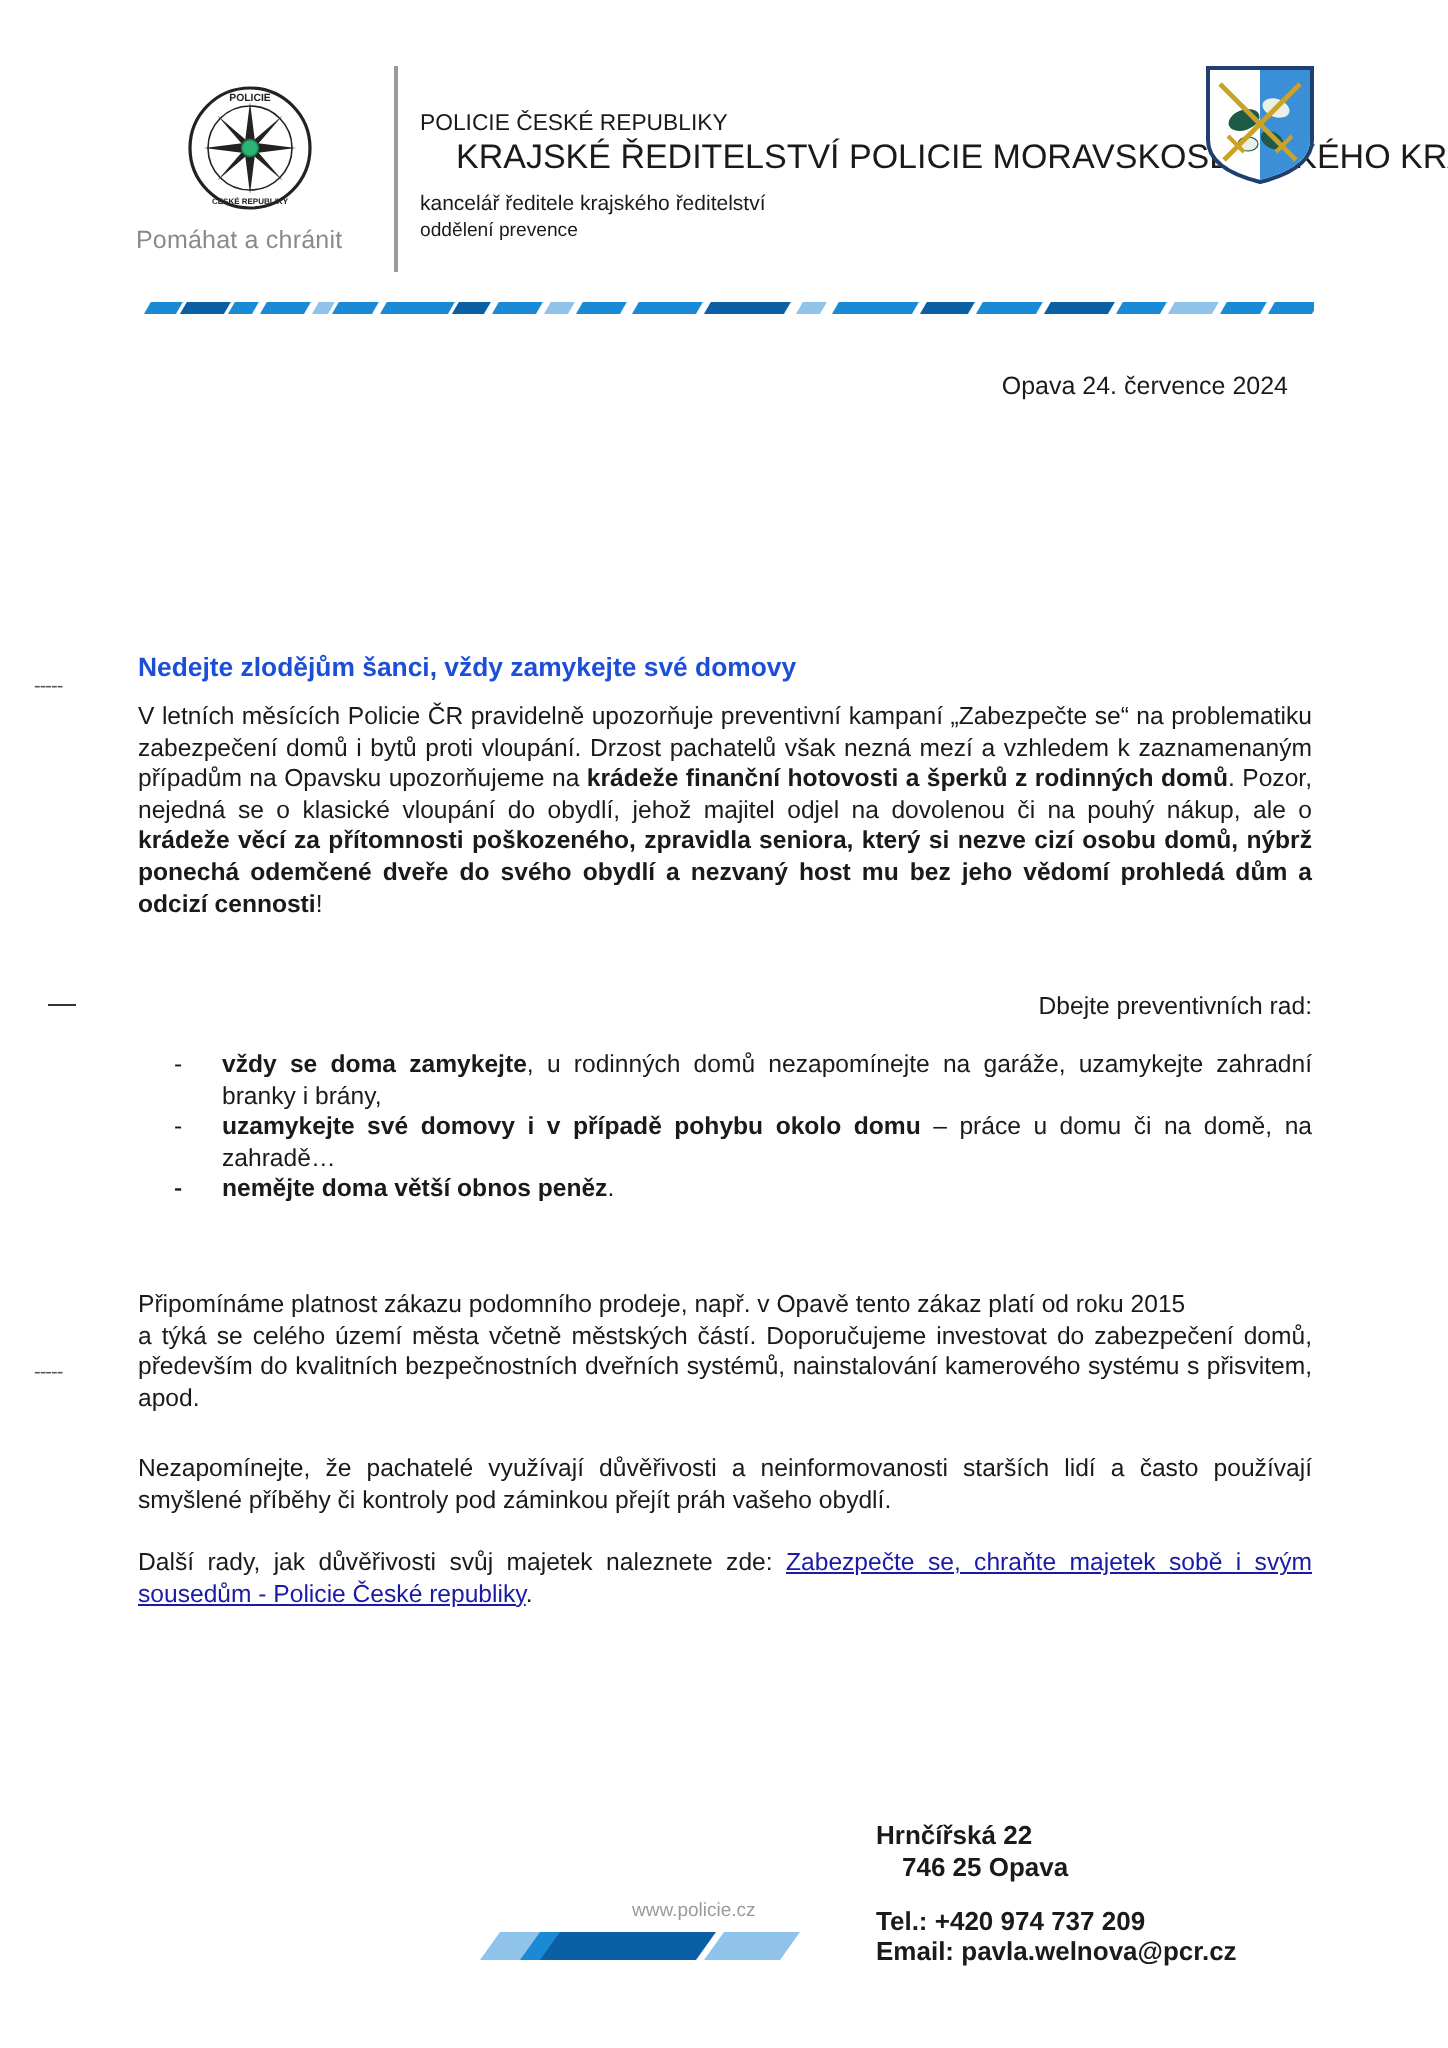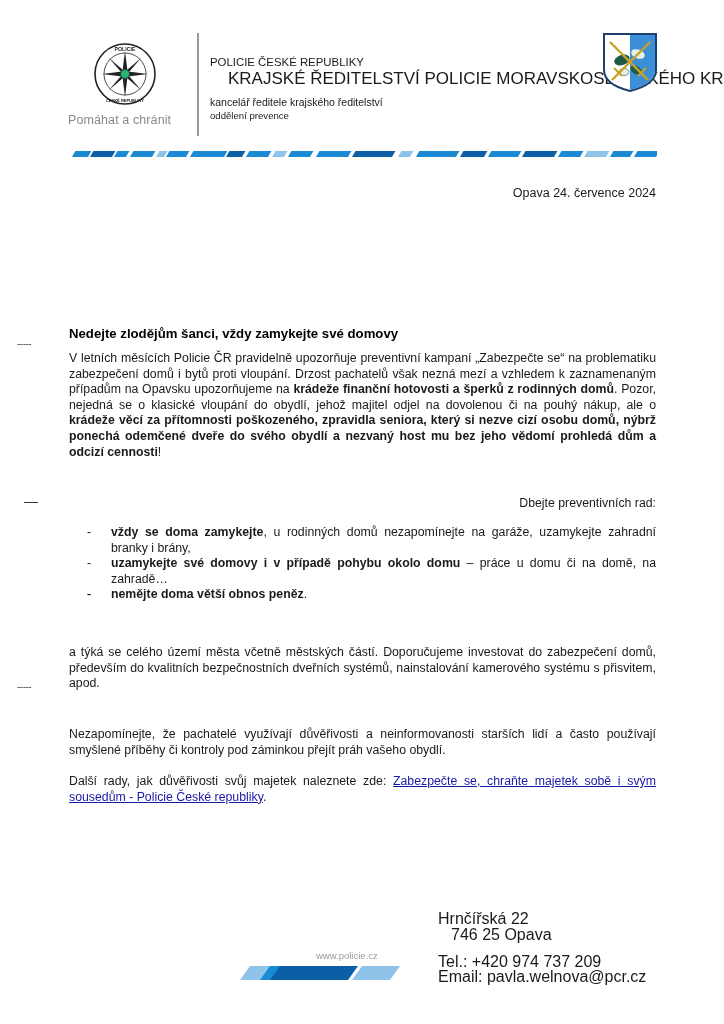--- a/index.html
+++ b/index.html
@@ -17,47 +17,47 @@
     .org-line1 { left: 210px; top: 56px; font-size: 11.4px; color: #1a1a1a; white-space: nowrap; }
     .org-line2 { left: 228px; top: 69px; font-size: 17px; color: #1a1a1a; white-space: nowrap; }
     .dept-line1 { left: 210px; top: 96px; font-size: 10.5px; color: #1a1a1a; white-space: nowrap; }
     .dept-line2 { left: 210px; top: 110px; font-size: 9.6px; color: #1a1a1a; white-space: nowrap; }
 
     .coat { left: 602px; top: 32px; width: 56px; height: 60px; }
 
     .stripe { left: 70px; top: 150px; width: 587px; height: 8px; }
 
     
-    .date { right: 68px; top: 186px; font-size: 12.5px; color: #1a1a1a; white-space: nowrap; }
+    .date { right: 80px; top: 186px; font-size: 12.5px; color: #1a1a1a; white-space: nowrap; }
 
     
     .mark { font-size: 10px; color: #555; letter-spacing: -0.5px; }
     .mark1 { left: 17px; top: 338px; }
     .mark2 { left: 24px; top: 502px; width: 14px; height: 1px; background: #333; }
     .mark3 { left: 17px; top: 681px; }
 
     
     .content { left: 69px; width: 587px; font-size: 12.3px; line-height: 15.6px; color: #1a1a1a; }
-    .title { left: 69px; top: 326px; font-size: 13.2px; font-weight: bold; color: #000000; white-space: nowrap; }
+    .title { left: 69px; top: 326px; font-size: 13.2px; font-weight: bold; color: #1d4ed8; white-space: nowrap; }
     .justify { text-align: justify; }
     .justify b { font-weight: bold; }
     .p1 { top: 351px; }
     .p2 { top: 496px; text-align: right; }
     .list { left: 87px; top: 525px; width: 569px; font-size: 12.3px; line-height: 15.6px; list-style: none; }
     .list li { position: relative; padding-left: 24px; text-align: justify; }
     .list li .dash { position: absolute; left: 0; top: 0; }
     .p3 { top: 645px; }
     .p4 { top: 727px; }
     .p5 { top: 774px; }
     .link { color: #1a1aa6; text-decoration: underline; cursor: pointer; }
 
     
     .footer-web { left: 316px; top: 950px; font-size: 9.5px; color: #9a9a9a; white-space: nowrap; }
     .footer-stripe { left: 240px; top: 966px; width: 160px; height: 14px; }
-    .addr { left: 438px; font-size: 16px; color: #1a1a1a; white-space: nowrap; }
+    .addr { left: 438px; font-size: 13px; color: #1a1a1a; white-space: nowrap; font-weight: bold; }
     .addr1 { top: 910px; }
     .addr2 { top: 926px; margin-left: 13px; }
     .addr3 { top: 953px; }
     .addr4 { top: 968px; }
   </style>
 </head>
 <body>
 
 <div class="abs logo-wrap">
   <svg class="logo-badge" viewBox="0 0 64 64">
@@ -142,20 +142,21 @@
 <div class="abs content p2">Dbejte preventivních rad:</div>
 
 <ul class="abs list">
   <li><span class="dash">-</span><b>vždy se doma zamykejte</b><span>, u rodinných domů nezapomínejte na garáže, uzamykejte zahradní branky i brány,</span></li>
   <li><span class="dash">-</span><b>uzamykejte své domovy i v případě pohybu okolo domu</b><span> – práce u domu či na domě, na zahradě…</span></li>
   <li><span class="dash">-</span><span></span></li>
   <li><span class="dash">-</span><b>nemějte doma větší obnos peněz</b><span>.</span></li>
 </ul>
 
 <div class="abs content p3">
+  <div style="white-space:nowrap;">Připomínáme platnost zákazu podomního prodeje, např. v Opavě tento zákaz platí od roku 2015</div>
   <div class="justify">a týká se celého území města včetně městských částí. Doporučujeme investovat do zabezpečení domů, především do kvalitních bezpečnostních dveřních systémů, nainstalování kamerového systému s přisvitem, apod.</div>
 </div>
 
 <div class="abs content justify p4">Nezapomínejte, že pachatelé využívají důvěřivosti a neinformovanosti starších lidí a často používají smyšlené příběhy či kontroly pod záminkou přejít práh vašeho obydlí.</div>
 
 <div class="abs content justify p5">
   <span>Další rady, jak důvěřivosti svůj majetek naleznete zde: </span><a class="link">Zabezpečte se, chraňte majetek sobě i svým sousedům - Policie České republiky</a><span>.</span>
 </div>
 
 <div class="abs footer-web">www.policie.cz</div>

